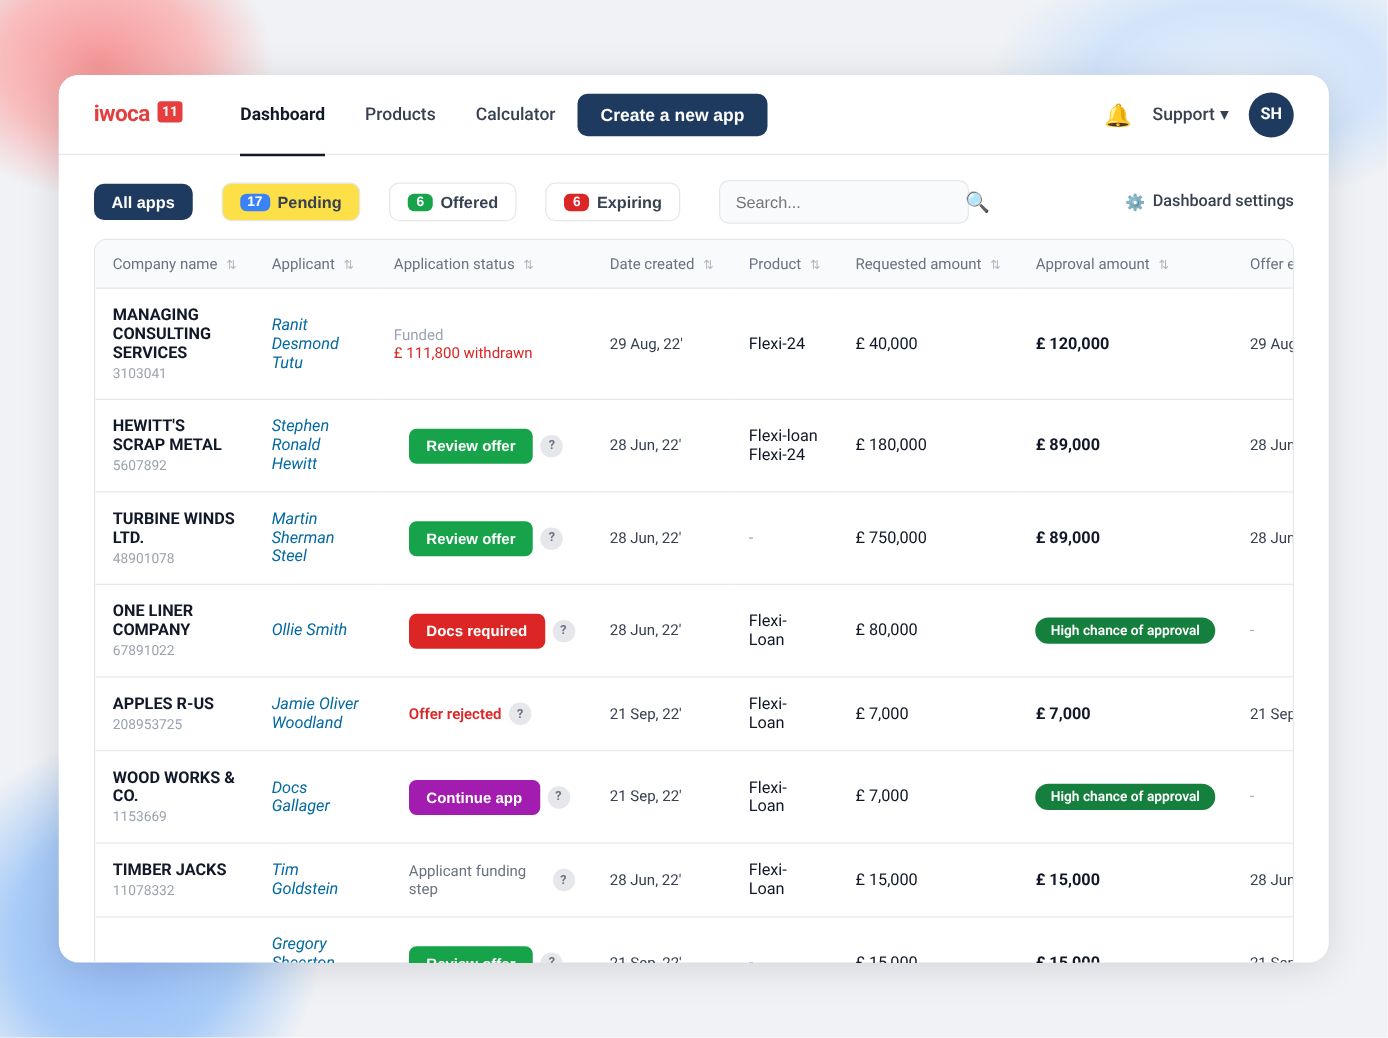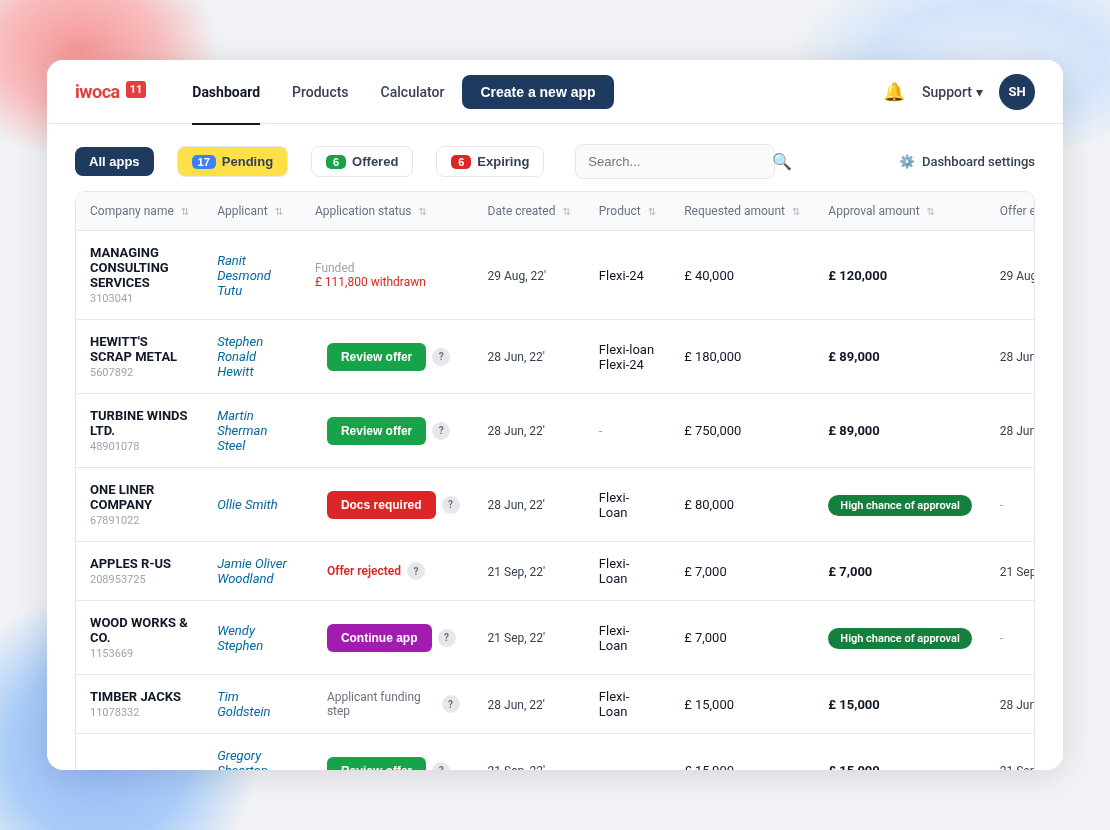--- a/index.html
+++ b/index.html
@@ -573,21 +573,21 @@
               </td>
               <td><span>£ 7,000</span></td>
               <td><span class="amount-bold">£ 7,000</span></td>
               <td><span class="date-text">21 Sep, 22'</span></td>
             </tr>
             <tr>
               <td>
     <div class="company-name">WOOD WORKS &amp; CO.</div>
     <div class="company-id">1153669</div>
   </td>
-              <td><span class="applicant-name">Wendy Stephen</span></td>
+              <td><span class="applicant-name">Docs Gallager</span></td>
               <td>
                 <div class="status-cell">
       <button class="btn-continue">Continue app</button>
       <span class="info-icon">?</span>
     </div>
               </td>
               <td><span class="date-text">21 Sep, 22'</span></td>
               <td>
                 <div>Flexi-Loan</div>
               </td>

